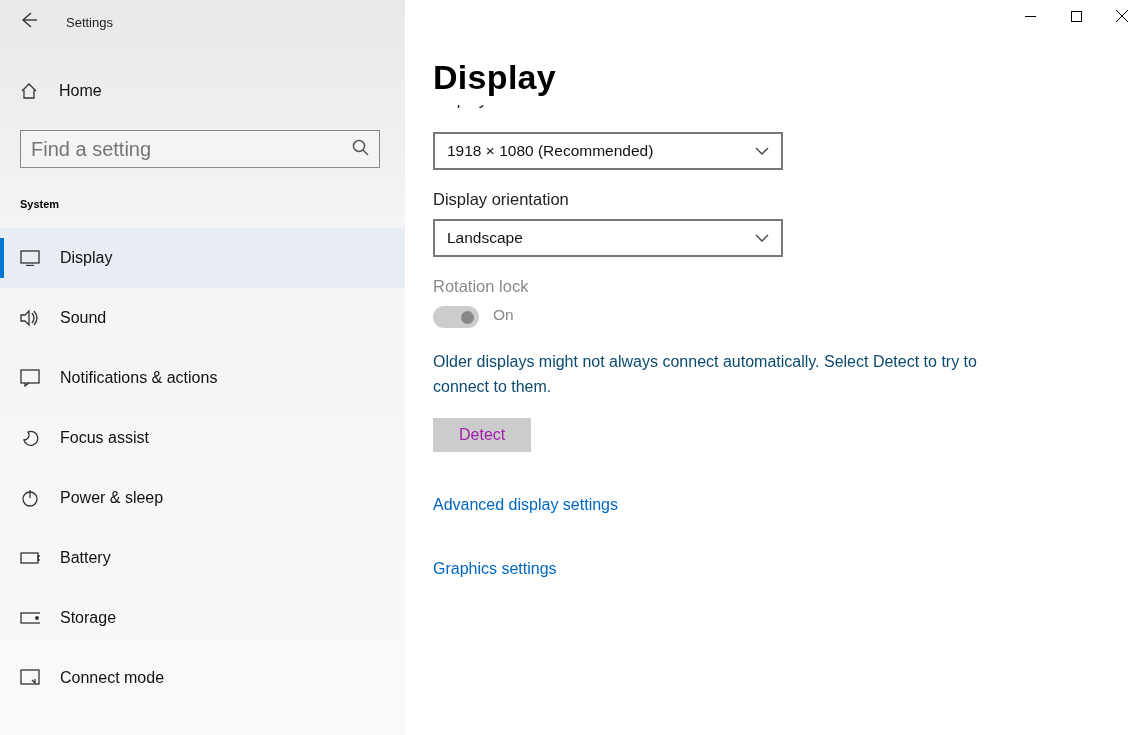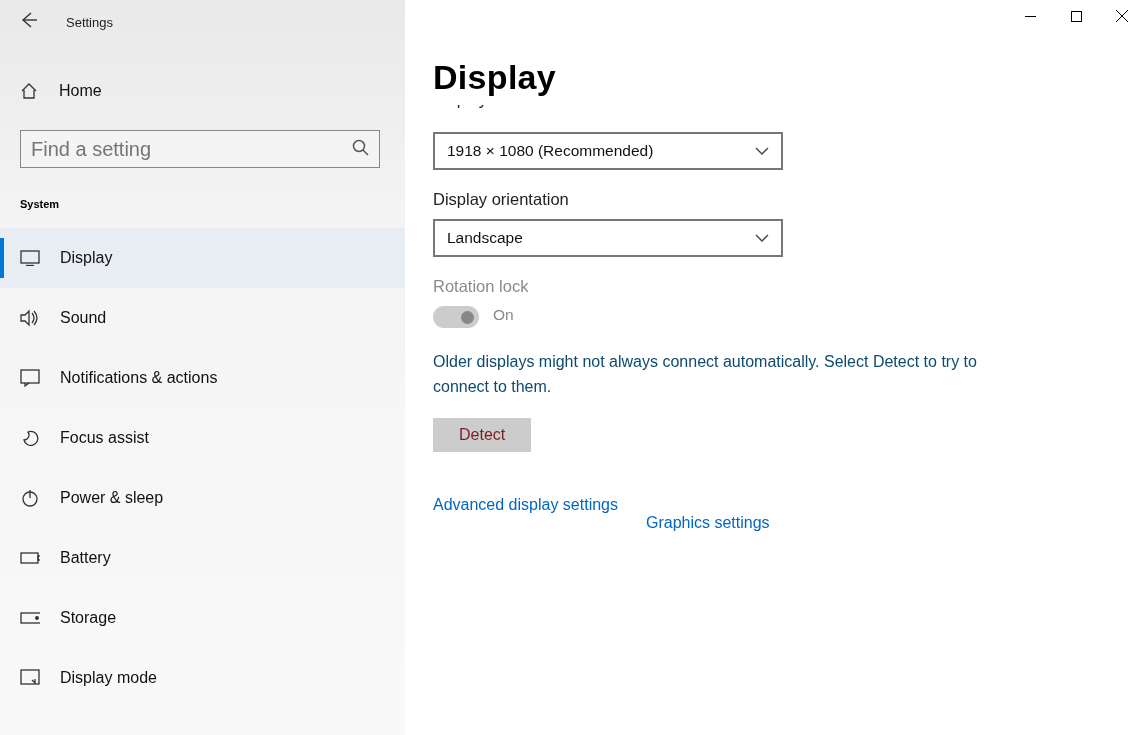--- a/index.html
+++ b/index.html
@@ -50,23 +50,23 @@
   .toggle-row { display:flex; gap:14px; margin-top:4px; }
   .toggle { width:46px; height:22px; border-radius:11px; background:#ccc; position:relative; }
   .toggle .knob { width:13px; height:13px; border-radius:50%; background:#888; position:absolute; top:4.5px; left:28px; }
   .toggle-state { font-size:15.5px; color:#8a8a8a; }
 
   .section-header { font-size: 22px; font-weight:600; margin-top: 44px; margin-bottom: 22px; }
   .link { color:#0067c0; font-size:16px; display:inline-block; margin-top:0; }
   .link + .link { margin-top:18px; }
   .body-text { font-size:16px; color:#0c4a6e; margin-top:22px; max-width:560px; line-height:1.55; }
 
-  .button { background:#ccc; border:none; font-size:16px; padding: 8px 26px; margin-top:18px; color:#7f1d1d; }
-
-  .links-block { margin-top: 44px; display:flex; flex-direction:row; gap:28px; }
+  .button { background:#ccc; border:none; font-size:16px; padding: 8px 26px; margin-top:18px; color:#a21caf; }
+
+  .links-block { margin-top: 44px; display:flex; flex-direction:column; gap:28px; }
 </style>
 </head>
 <body>
 
 <div class="window">
 
   <div class="titlebar">
     <div class="win-btn">
       <svg width="11" height="11">
           <line x1="0" y1="5.5" x2="11" y2="5.5"></line>
@@ -195,21 +195,21 @@
           <span>Storage</span>
         </div>
 
         <div class="nav-item">
           <span class="nav-icon">
             <svg width="20" height="18">
                 <rect x="1" y="1" width="18" height="14"></rect>
                 <polyline points="12,11 15,14 15,10"></polyline>
               </svg>
           </span>
-          <span>Display mode</span>
+          <span>Connect mode</span>
         </div>
 
       </div>
     </div>
 
     <div class="content">
 
       <div class="page-title">Display</div>
 
       <div class="cutlabel"><span>Display resolution</span></div>

